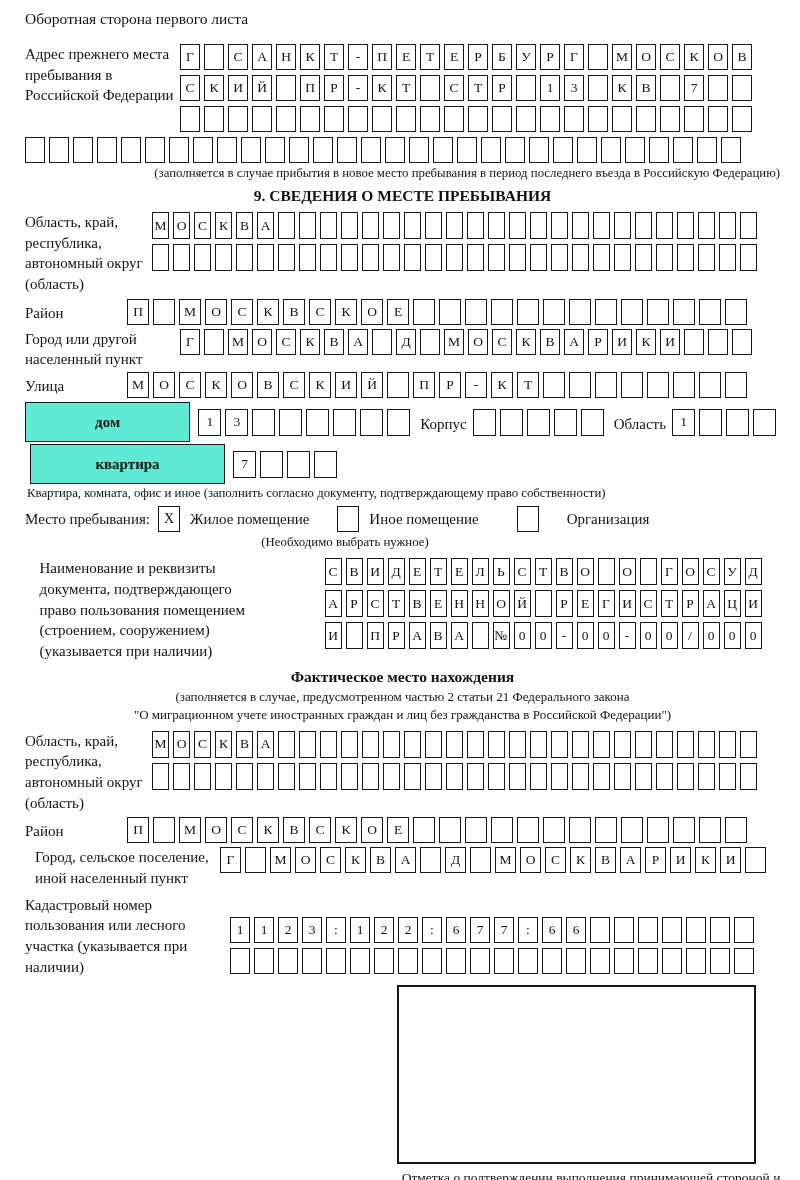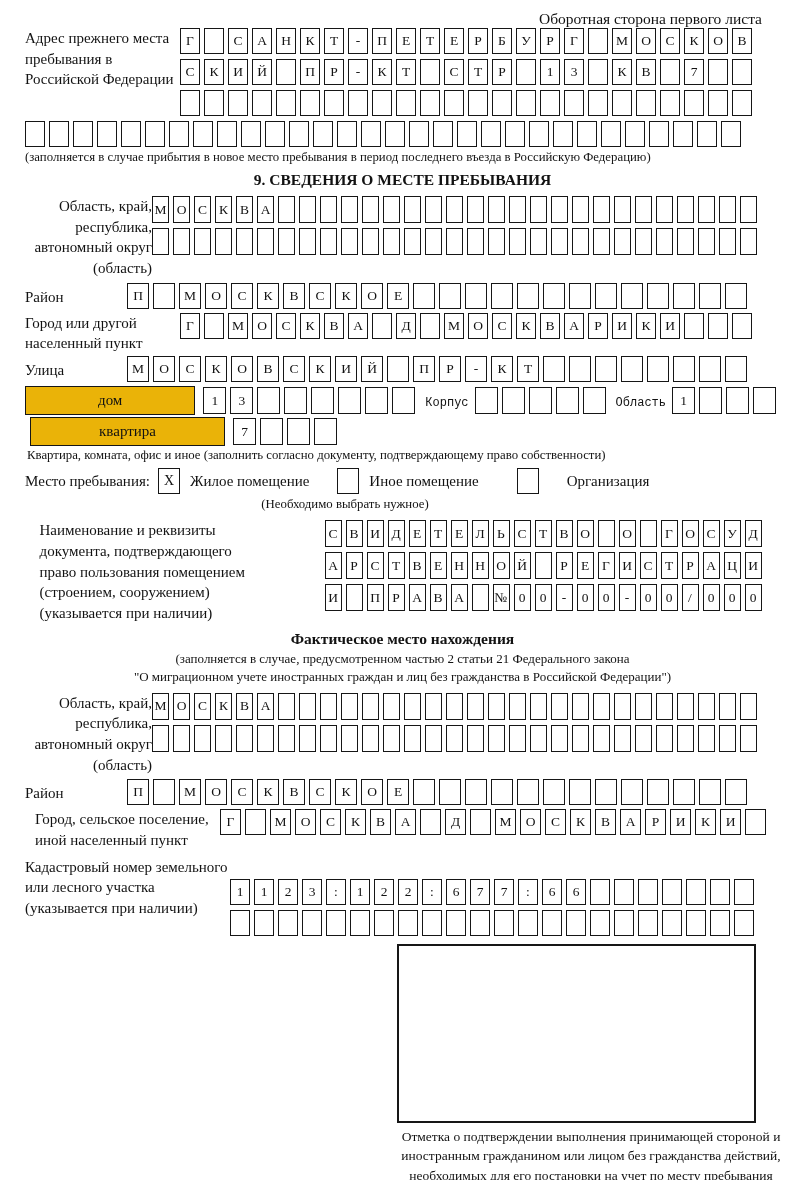--- a/index.html
+++ b/index.html
@@ -1,47 +1,47 @@
 <!DOCTYPE html>
 <html><head>
 <meta charset="utf-8">
 <style>
   html,body{margin:0;padding:0;background:#ffffff;}
   body{width:800px;height:1180px;overflow:hidden;color:#121212;
        font-family:"Liberation Serif","DejaVu Serif",serif;}
   .page{padding:10px 20px 0 25px;box-sizing:border-box;width:800px;}
-  .hdr{ text-align:right;font-size:15.5px;padding-right:18px;margin-bottom:0;}
+  .hdr{ text-align:left;font-size:15.5px;padding-right:18px;margin-bottom:16px;}
   .flexrow{display:flex;align-items:flex-start;}
   .label{font-size:15px;line-height:1.38;}
   .cellcol{display:flex;flex-direction:column;gap:5px;}
   .cellrow{display:flex;}
   .cell{box-sizing:border-box;border:1.7px solid #161616;height:26px;margin-right:4px;
         display:flex;align-items:center;justify-content:center;
         font-size:13.5px;font-family:"Liberation Serif",serif;background:#fff;}
   .p24 .cell{width:20px;}
   .p21 .cell{width:17px;height:27px;}
   .p26 .cell{width:22px;}
   .p27 .cell{width:23px;height:27px;}
   .p25 .cell{width:21px;}
-  .note{font-size:12.8px;text-align:left;margin:3px 0 6px 0;}
+  .note{font-size:12.8px;text-align:right;margin:3px 0 6px 0;}
   .note-left{font-size:12.8px;text-align:left;margin:2px 0 5px 2px;}
   .title{font-weight:bold;font-size:15.5px;text-align:center;margin:4px 0 7px 0;}
   .lbl-s1{width:155px;}
-  .lbl-reg{width:127px;text-align:right;}
+  .lbl-reg{width:127px;}
   .lbl-sm{width:102px;padding-top:4px;}
   .lbl-city{width:155px;}
   .lbl-doc{width:285px;padding-right:78px;box-sizing:border-box;}
   .lbl-city2{width:185px;}
   .lbl-cad{width:205px;}
   .mb4{margin-bottom:4px;} .mb2{margin-bottom:2px;} .mb6{margin-bottom:6px;justify-content:center;} .mb8{margin-bottom:8px;}
-  .named-box{border:1.7px solid #161616;height:29px;display:flex;align-items:center;justify-content:center;
-             font-size:15px;box-sizing:border-box;background:#eab308;margin-right:8px;}
+  .named-box{border:1.7px solid #161616;height:40px;display:flex;align-items:center;justify-content:center;
+             font-size:15px;box-sizing:border-box;background:#5eead4;margin-right:8px;font-weight:bold;}
   .house-box{width:175px;}
   .flat-box{width:195px;margin-left:5px;}
-  .inline-lbl{font-size:12px;padding:4px 6px 0 6px;white-space:nowrap;font-family:Liberation Mono, monospace;}
+  .inline-lbl{font-size:15px;padding:4px 6px 0 6px;white-space:nowrap;}
   .stayrow{display:flex;align-items:center;font-size:15px;margin-top:2px;}
   .checkbox{box-sizing:border-box;border:1.7px solid #161616;width:22px;height:26px;display:flex;
             align-items:center;justify-content:center;font-size:14px;margin:0 10px 0 8px;background:#fff;}
   .stay-note{width:640px;text-align:center;font-size:12.8px;margin:3px 0 8px 0;}
   .f-note{font-size:13px;text-align:center;margin:0 0 2px 0;}
   .stamp-wrap{margin-left:370px;width:392px;margin-top:8px;}
   .stamp-box{border:2px solid #161616;width:355px;height:175px;margin-left:2px;background:#fff;}
   .stamp-cap{font-size:13.5px;text-align:center;line-height:1.45;margin-top:4px;}
 </style>
 </head>
@@ -578,21 +578,21 @@
         <span class="cell">А</span>
         <span class="cell">Р</span>
         <span class="cell">И</span>
         <span class="cell">К</span>
         <span class="cell">И</span>
         <span class="cell"></span>
       </div>
   </div>
 
   <div class="flexrow mb8">
-    <div class="label lbl-cad">Кадастровый номер земельного или лесного участка (указывается при наличии)</div>
+    <div class="label lbl-cad">Кадастровый номер пользования или лесного участка (указывается при наличии)</div>
     <div class="cellcol" style="padding-top:22px;">
       <div class="cellrow p24">
           <span class="cell">1</span>
           <span class="cell">1</span>
           <span class="cell">2</span>
           <span class="cell">3</span>
           <span class="cell">:</span>
           <span class="cell">1</span>
           <span class="cell">2</span>
           <span class="cell">2</span>

